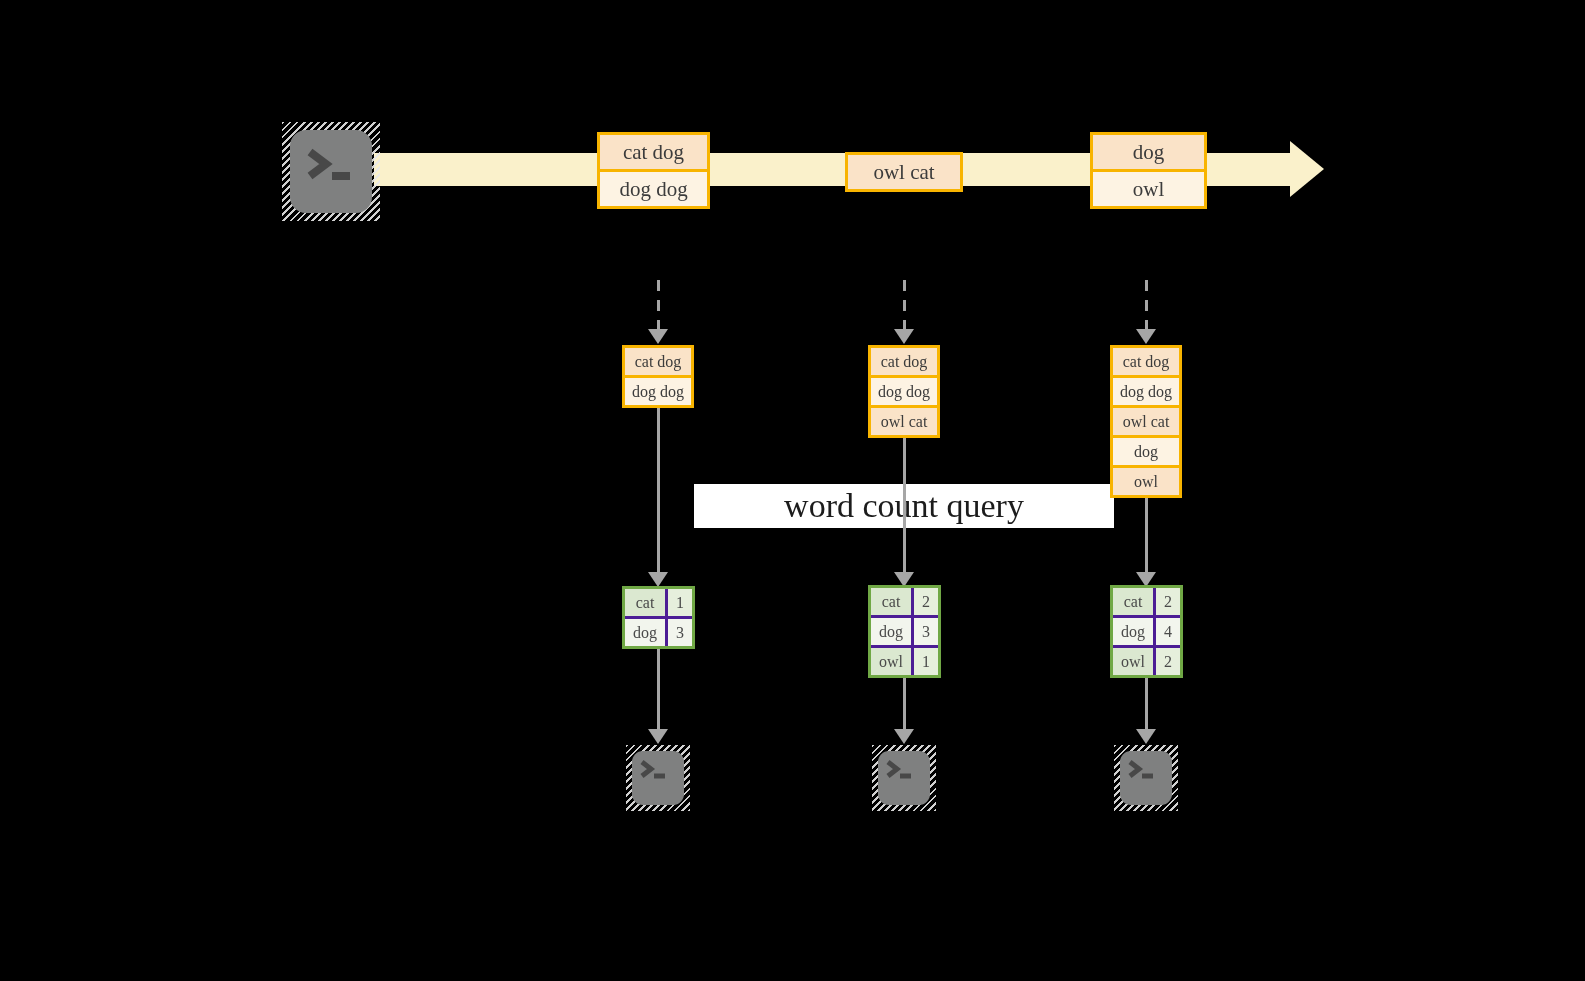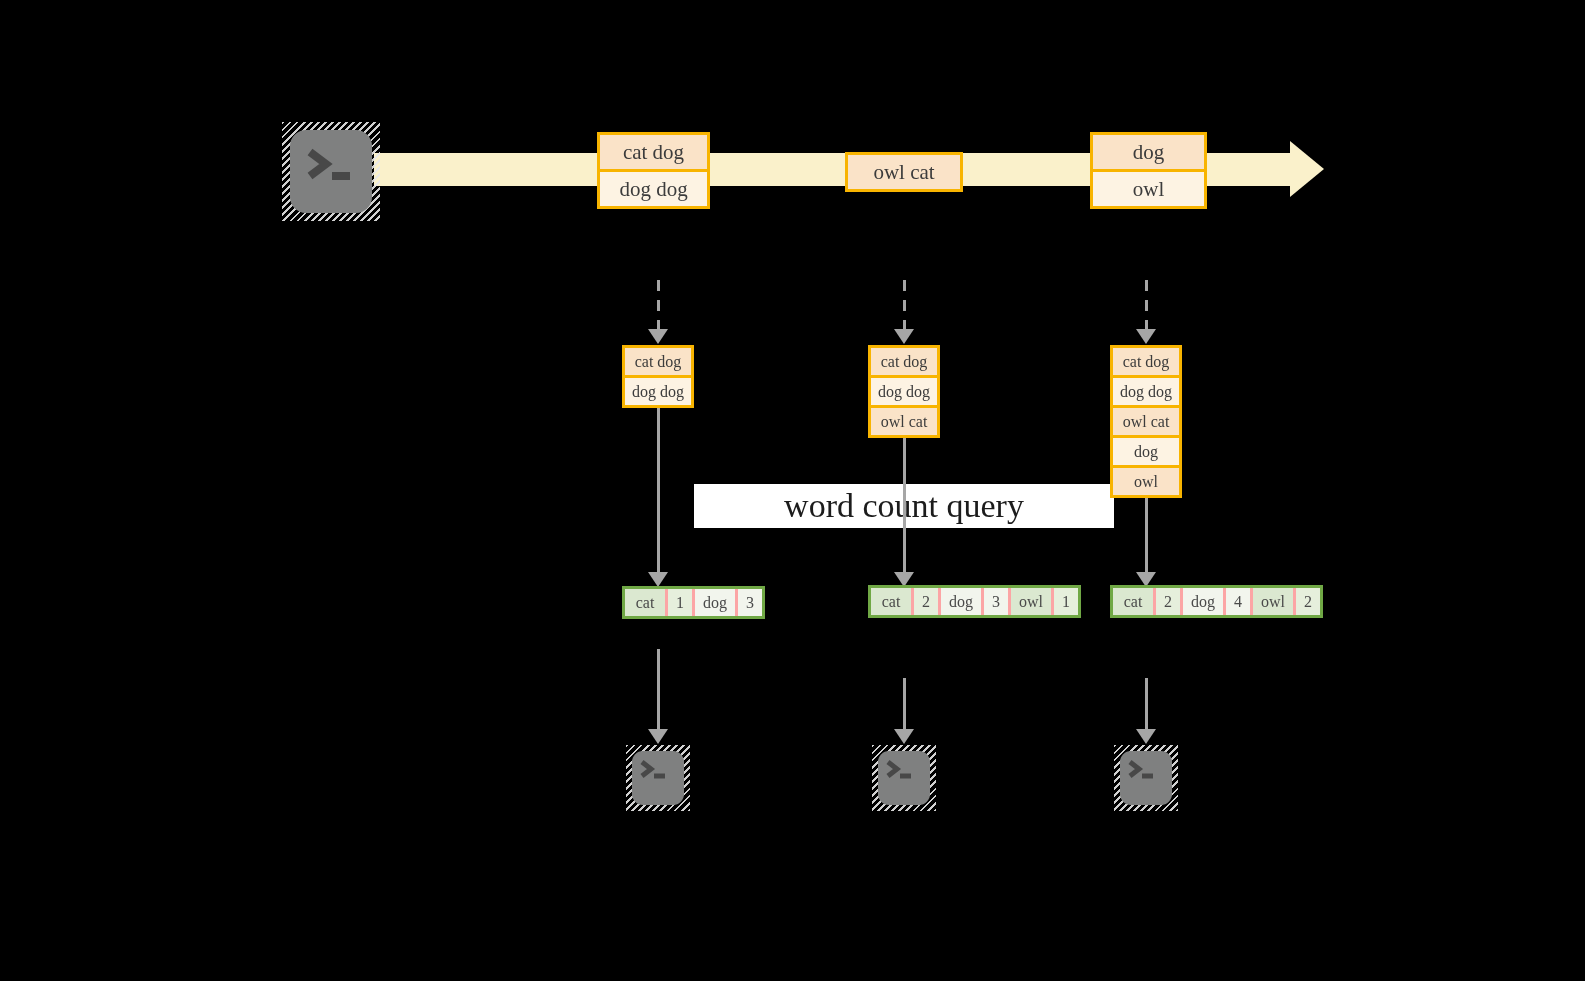--- a/index.html
+++ b/index.html
@@ -33,21 +33,21 @@
   .vline{width:3px;background:#A6A6A6;z-index:2;}
   .ahead{width:0;height:0;border-left:10px solid transparent;border-right:10px solid transparent;
          border-top:15px solid #A6A6A6;z-index:2;}
 
   
   .query-band{left:694px;top:462px;width:420px;height:44px;background:#FFFFFF;z-index:1;
     display:flex;align-items:center;justify-content:center;}
   .query-label{font-size:34px;color:#1C1C1C;letter-spacing:0px;}
 
   
-  .gtable{border:3px solid #70A845;background:#fca5a5;display:flex;flex-direction:row;gap:3px;z-index:3;top:563px;}
+  .gtable{border:3px solid #70A845;background:#4c1d95;display:flex;flex-direction:column;gap:3px;z-index:3;top:563px;}
   .gtable1{left:622px;top:564px;}
   .gtable2{left:868px;}
   .gtable3{left:1110px;}
   .grow{display:flex;gap:3px;}
   .gcell{height:27px;display:flex;align-items:center;justify-content:center;font-size:16px;color:#4A4A4A;}
   .gword{width:40px;}
   .gval{width:24px;}
   .sage{background:#DBE8D0;}
   .sagelight{background:#E6EFDC;}
   .pale{background:#F2F5ED;}

